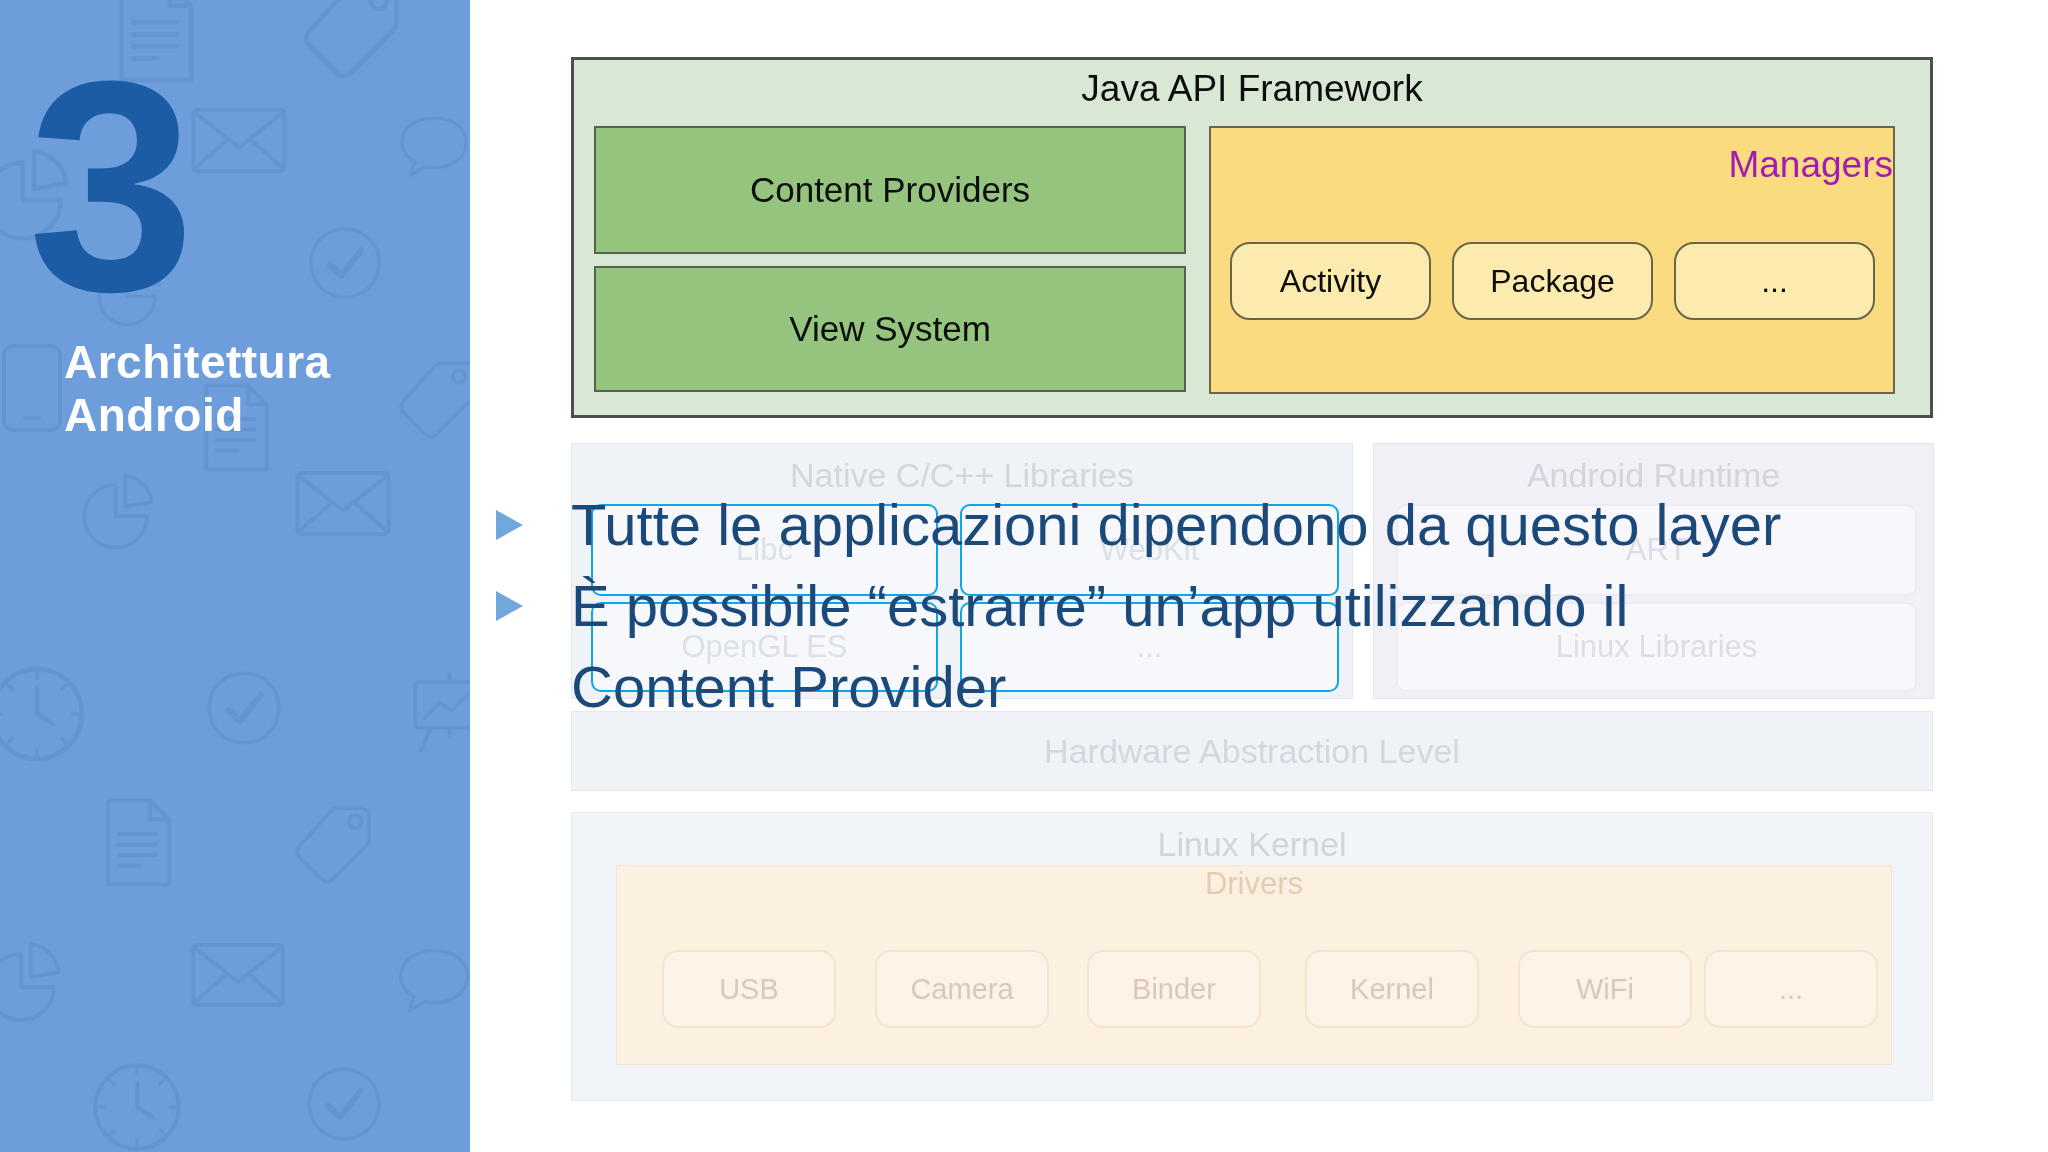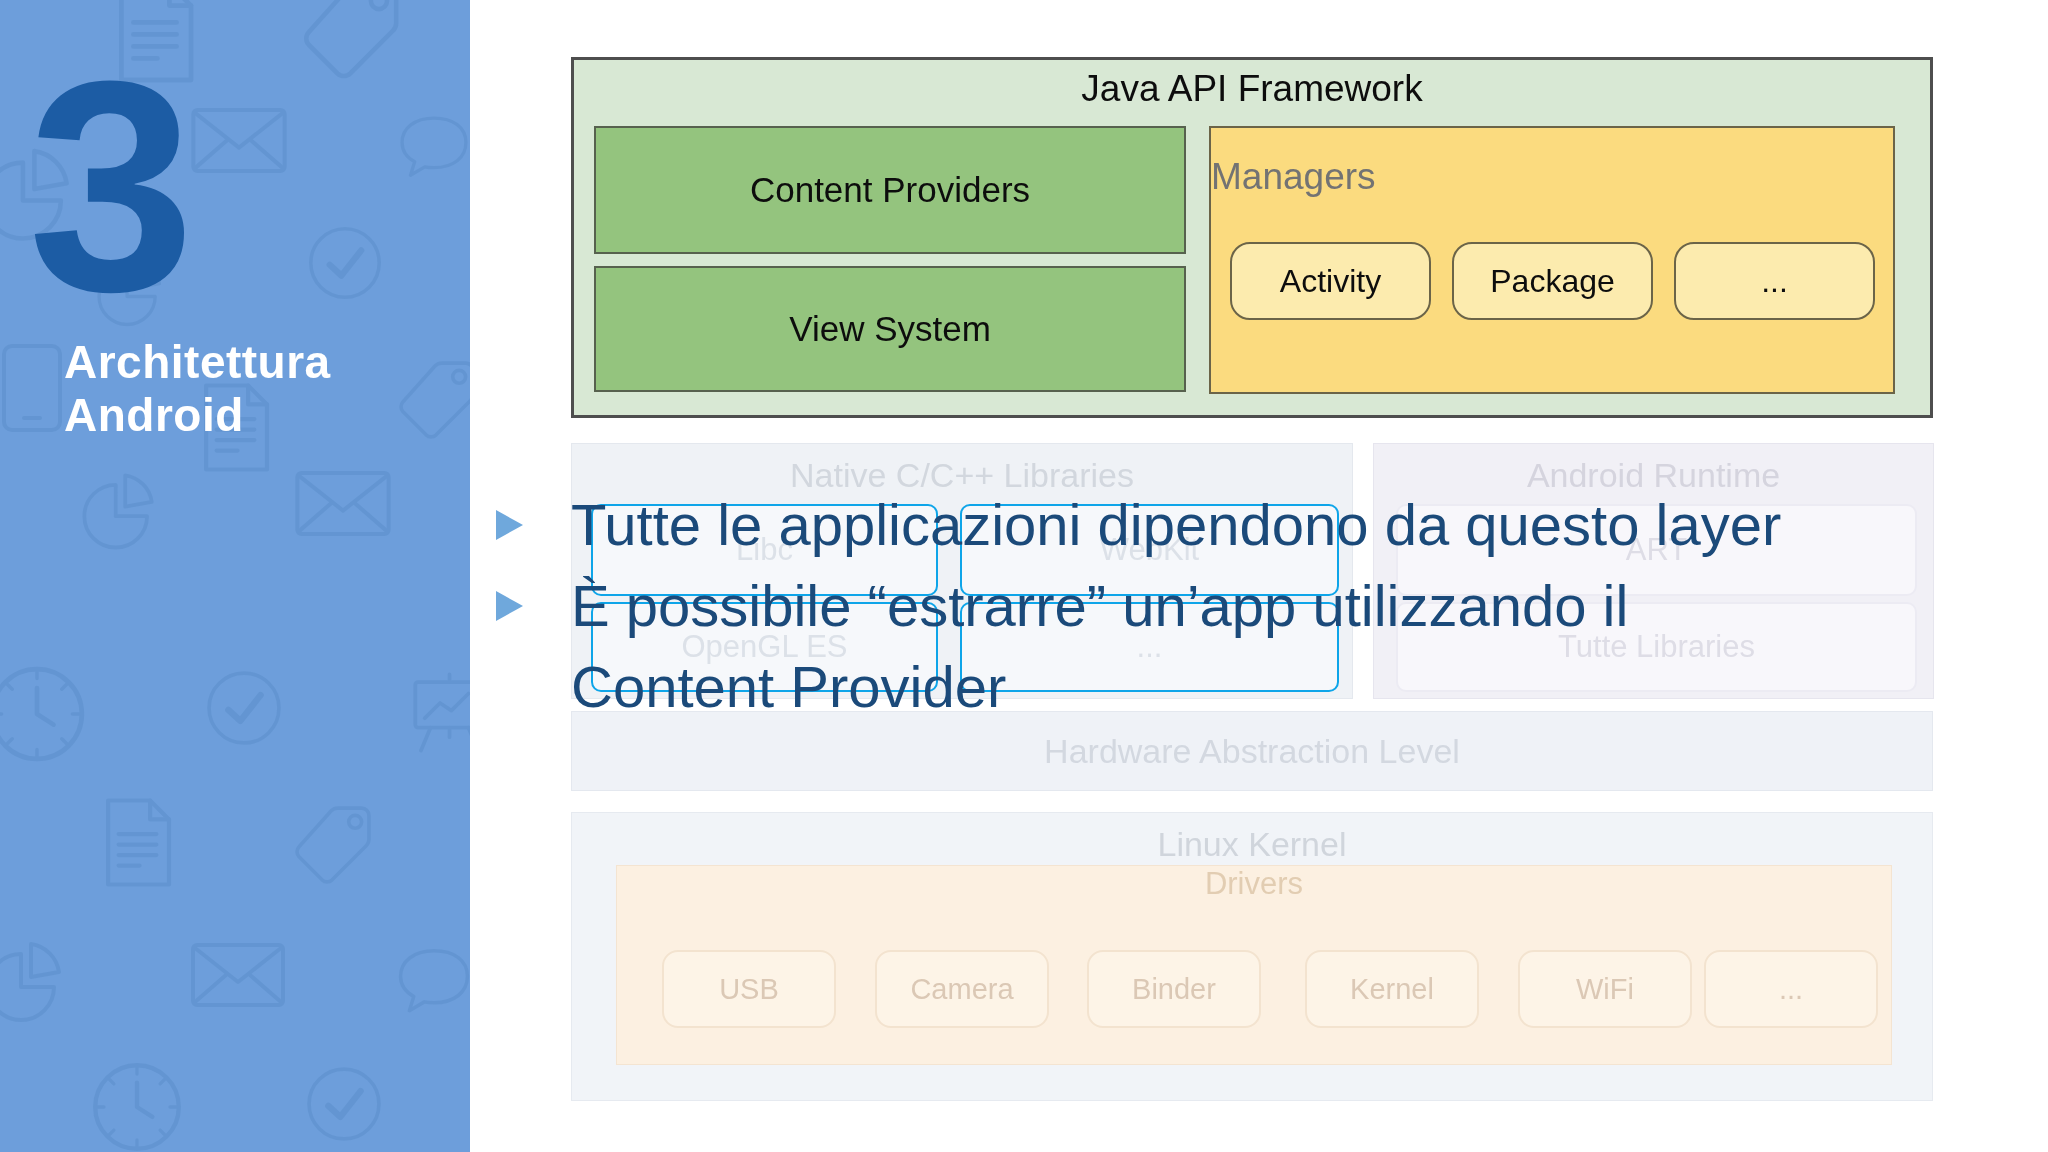--- a/index.html
+++ b/index.html
@@ -18,21 +18,21 @@
   .abox{position:absolute;box-sizing:border-box;}
   .centered{display:flex;align-items:center;justify-content:center;}
 
   
   .java-box{left:571px;top:57px;width:1362px;height:361px;background:#D8E8D4;border:3px solid #4E4E4E;}
   .java-title{position:absolute;left:0;top:8px;width:100%;text-align:center;font-size:37px;color:#0d0d0d;}
   .green-box{position:absolute;left:20px;width:588px;background:#94C47E;border:2px solid #57614E;font-size:35px;color:#0d0d0d;}
   .cp-box{top:66px;height:124px;}
   .vs-box{top:206px;height:122px;}
   .managers-box{position:absolute;left:635px;top:66px;width:682px;height:264px;background:#FBDB7F;border:2px solid #6B6448;}
-  .managers-title{margin-top:28px;text-align:left;font-size:37px;color:#737373;}
+  .managers-title{margin-top:16px;text-align:right;font-size:37px;color:#a21caf;}
   .mgr-btn{position:absolute;top:114px;width:197px;height:74px;background:#FCEBAE;border:2px solid #6B6448;border-radius:20px;font-size:32px;color:#0d0d0d;}
 
   
   .section-label{text-align:center;font-size:34px;padding-top:12px;}
   .faded-inner{position:absolute;border-radius:10px;font-size:31px;}
   .native-box{left:571px;top:443px;width:782px;height:256px;background:#EFF2F6;border:1px solid #E4E8EE;}
   .native-box .section-label{color:#D2D7DE;}
   .native-inner{background:#F6F8FB;border:2px solid #0ea5e9;color:#DCE1E8;}
   .runtime-box{left:1373px;top:443px;width:561px;height:256px;background:#F1F0F6;border:1px solid #E6E5EE;}
   .runtime-box .section-label{color:#D5D4DE;}
@@ -191,21 +191,21 @@
     <div class="section-label">Native C/C++ Libraries</div>
     <div class="faded-inner native-inner centered" style="left:19px;top:60px;width:343px;height:88px">Libc</div>
     <div class="faded-inner native-inner centered" style="left:388px;top:60px;width:375px;height:88px">WebKit</div>
     <div class="faded-inner native-inner centered" style="left:19px;top:158px;width:343px;height:86px">OpenGL ES</div>
     <div class="faded-inner native-inner centered" style="left:388px;top:158px;width:375px;height:86px">...</div>
   </div>
 
   <div class="abox runtime-box">
     <div class="section-label">Android Runtime</div>
     <div class="faded-inner runtime-inner centered" style="left:22px;top:60px;width:517px;height:88px">ART</div>
-    <div class="faded-inner runtime-inner centered" style="left:22px;top:158px;width:517px;height:86px">Tutte Libraries</div>
+    <div class="faded-inner runtime-inner centered" style="left:22px;top:158px;width:517px;height:86px">Linux Libraries</div>
   </div>
 
   <div class="abox hal-box">
     <div class="hal-label centered">Hardware Abstraction Level</div>
   </div>
 
   <div class="abox kernel-box">
     <div class="section-label">Linux Kernel</div>
     <div class="drivers-box">
       <div class="drivers-label">Drivers</div>

